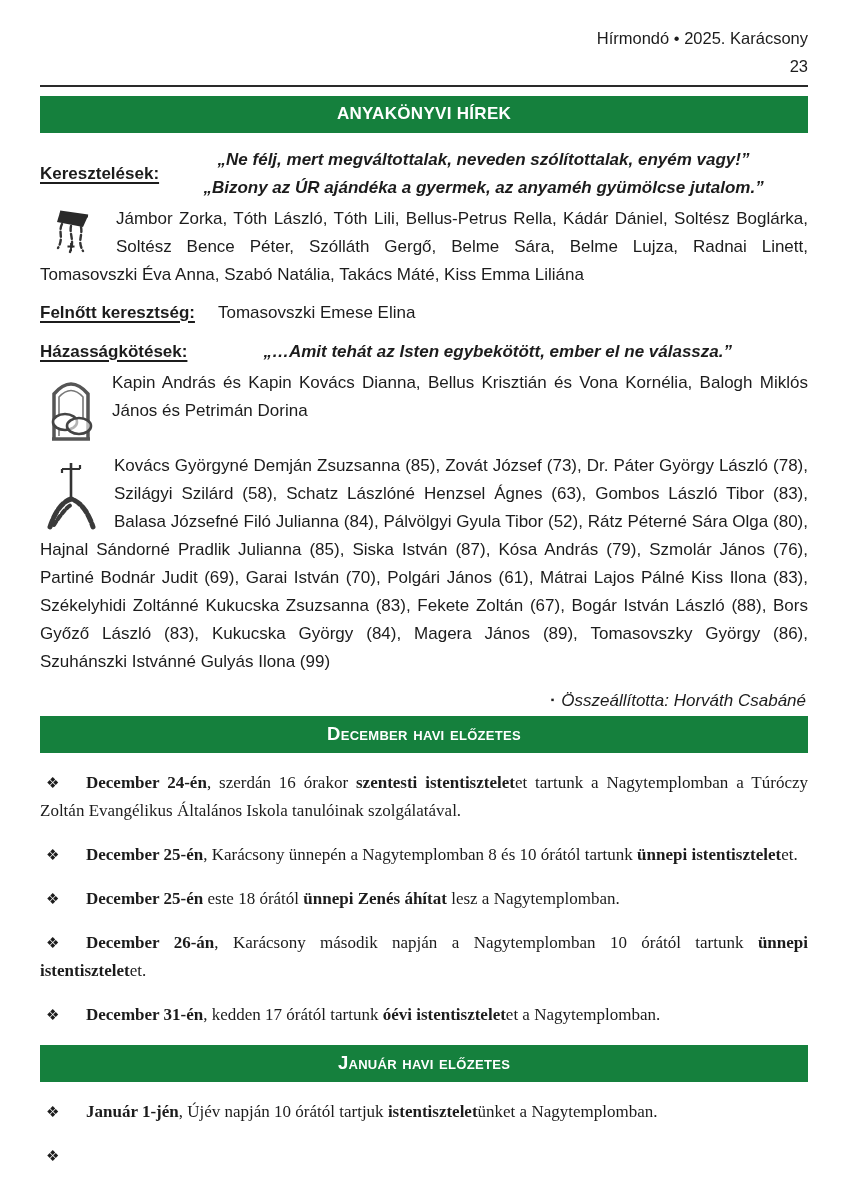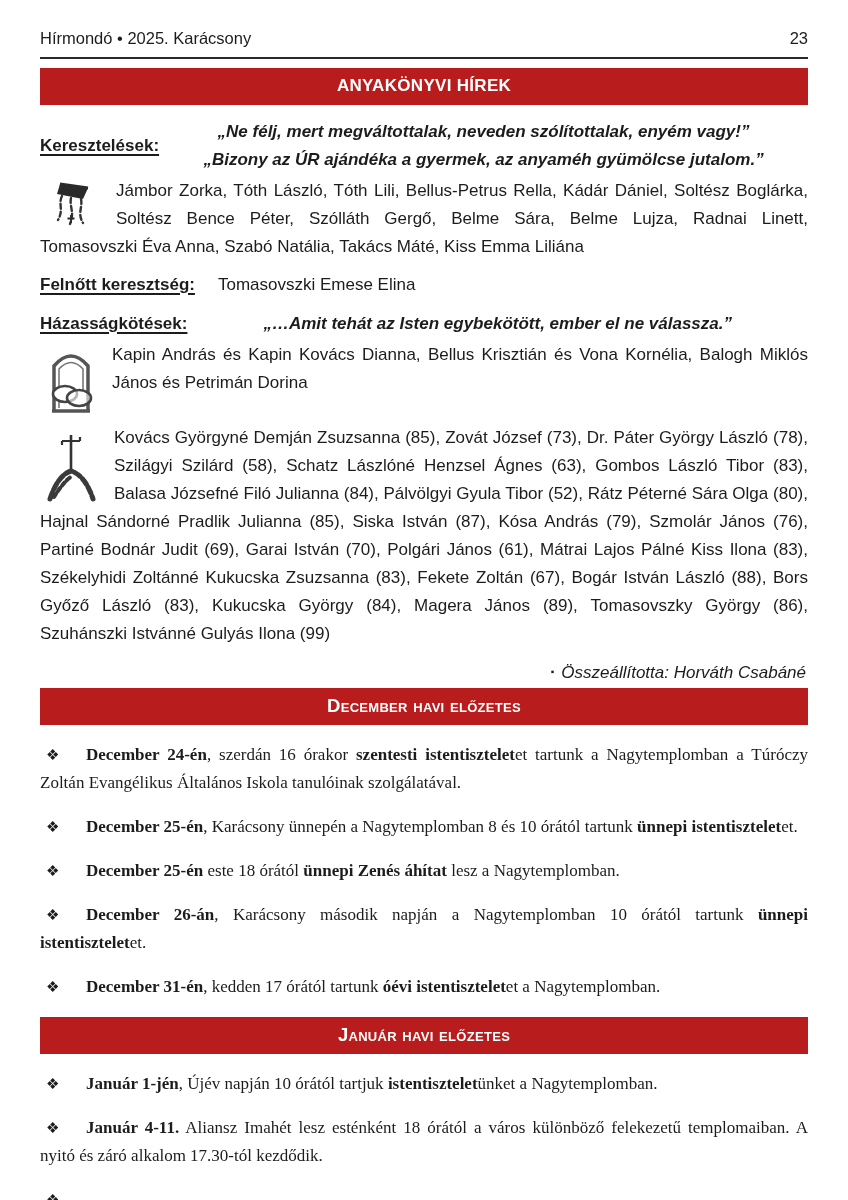--- a/index.html
+++ b/index.html
@@ -6,26 +6,26 @@
   html,body { margin:0; padding:0; }
   body {
     width:848px; height:1200px; background:#ffffff; overflow:hidden;
     font-family:"Liberation Sans", sans-serif; color:#1c1c1c;
   }
   .page { padding:24px 40px 0 40px; font-size:17px; line-height:28px; }
 
   
   .pageheader {
     display:flex; justify-content:space-between; align-items:flex-end;
-    font-size:16.5px; padding-bottom:5px; border-bottom:2px solid #2a2a2a;
+    font-size:16.5px; padding-bottom:5px; border-bottom:2px solid #2a2a2a;flex-direction:column;
   }
 
   
   .banner {
-    background:#b91c1c; color:#ffffff; font-weight:bold; text-align:center;
+    background:#15803d; color:#ffffff; font-weight:bold; text-align:center;
     font-size:17px; padding:4px 0 5px; margin:9px 0 13px; letter-spacing:.3px;
   }
   .banner.sc { font-variant:small-caps; font-size:18.5px; margin-top:1px; }
 
   
   .sec-row { display:flex; align-items:center; margin:11px 0 3px; }
   .label {
     font-weight:bold; text-decoration:underline; text-decoration-thickness:2px;
     text-underline-offset:3px; white-space:nowrap;
   }
@@ -127,17 +127,16 @@
   <p class="bullet-item"><span class="bullet-glyph">❖</span><b>December 25-én</b><span> este 18 órától </span><b>ünnepi Zenés áhítat</b><span> lesz a Nagytemplomban.</span></p>
 
   <p class="bullet-item"><span class="bullet-glyph">❖</span><b>December 26-án</b><span>, Karácsony második napján a Nagytemplomban 10 órától tartunk </span><b>ünnepi istentisztelet</b><span>et.</span></p>
 
   <p class="bullet-item"><span class="bullet-glyph">❖</span><b>December 31-én</b><span>, kedden 17 órától tartunk </span><b>óévi istentisztelet</b><span>et a Nagytemplomban.</span></p>
 
   <div class="banner sc">Január havi előzetes</div>
 
   <p class="bullet-item"><span class="bullet-glyph">❖</span><b>Január 1-jén</b><span>, Újév napján 10 órától tartjuk </span><b>istentisztelet</b><span>ünket a Nagytemplomban.</span></p>
 
-  <p class="bullet-item"><span class="bullet-glyph">❖</span><b>Január 4-11.</b><span> Aliansz Imahét lesz esténként 18 órától a város különböző felekezetű templomaiban. A nyitó és záró alkalom 17.30-tól kezdődik.</span><b></b><span></span></p>
 
   <p class="bullet-item"><span class="bullet-glyph">❖</span></p>
 
 </div>
 
 </body></html>

